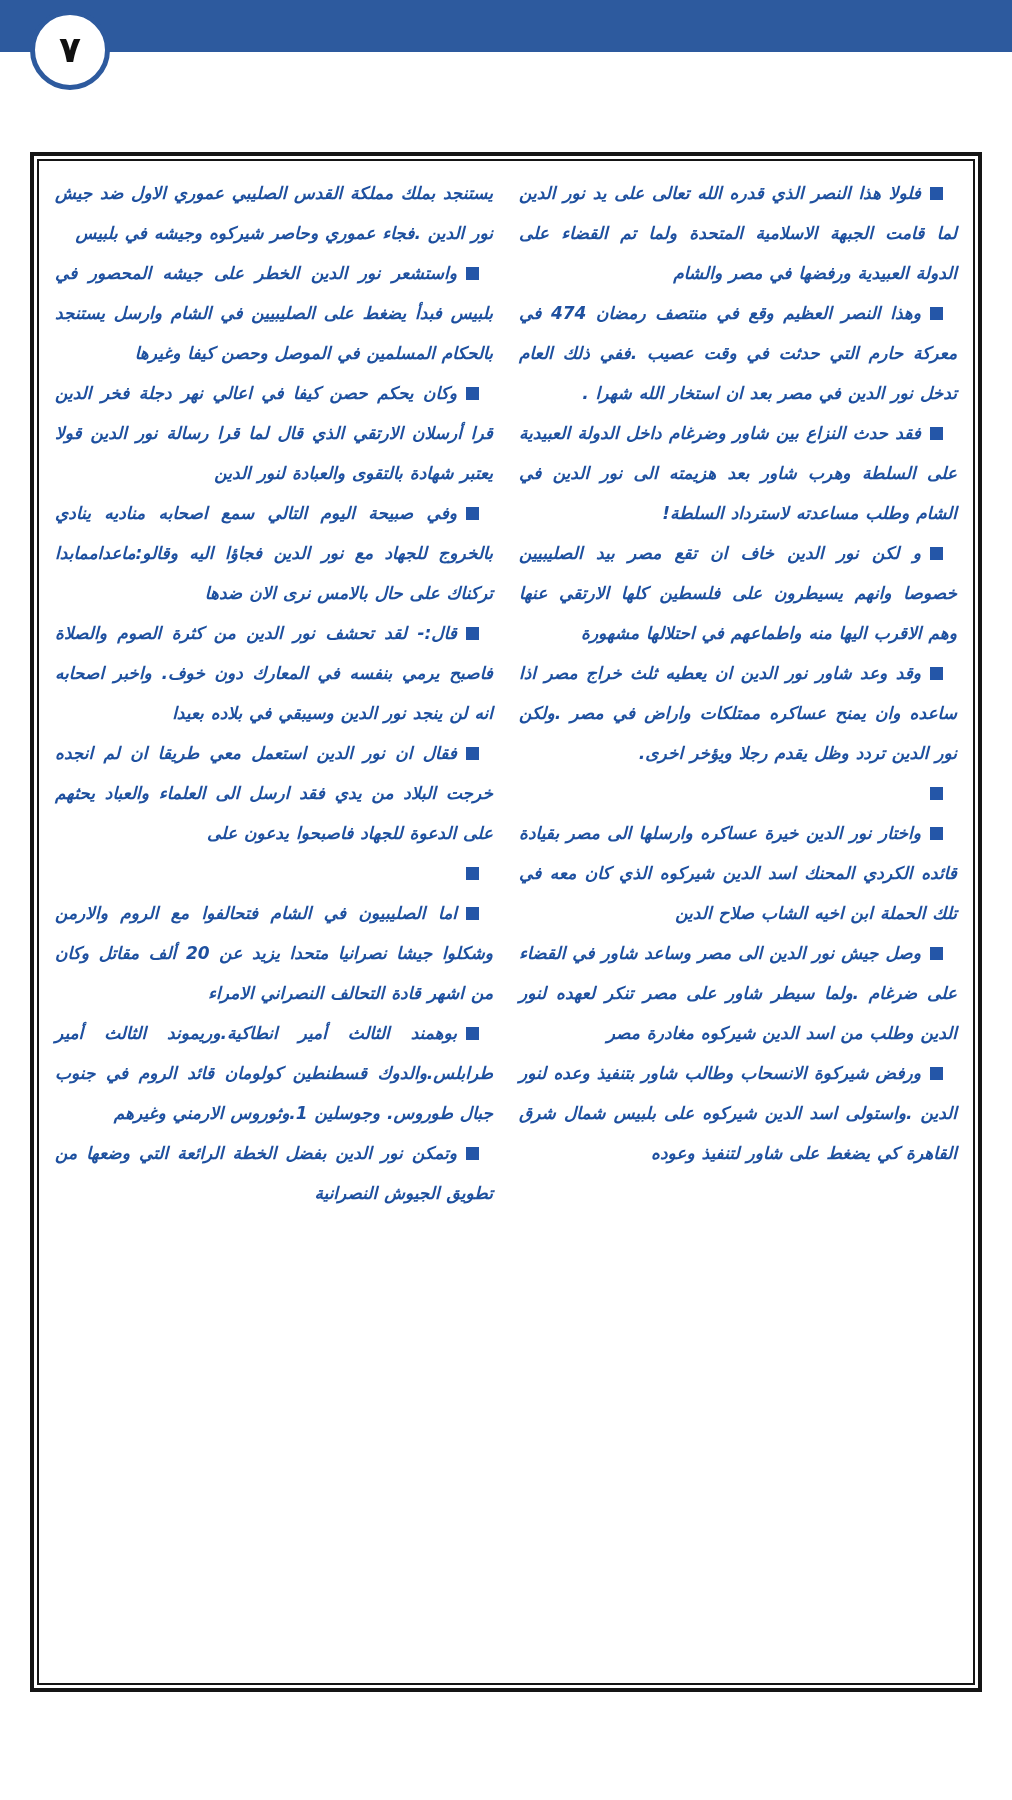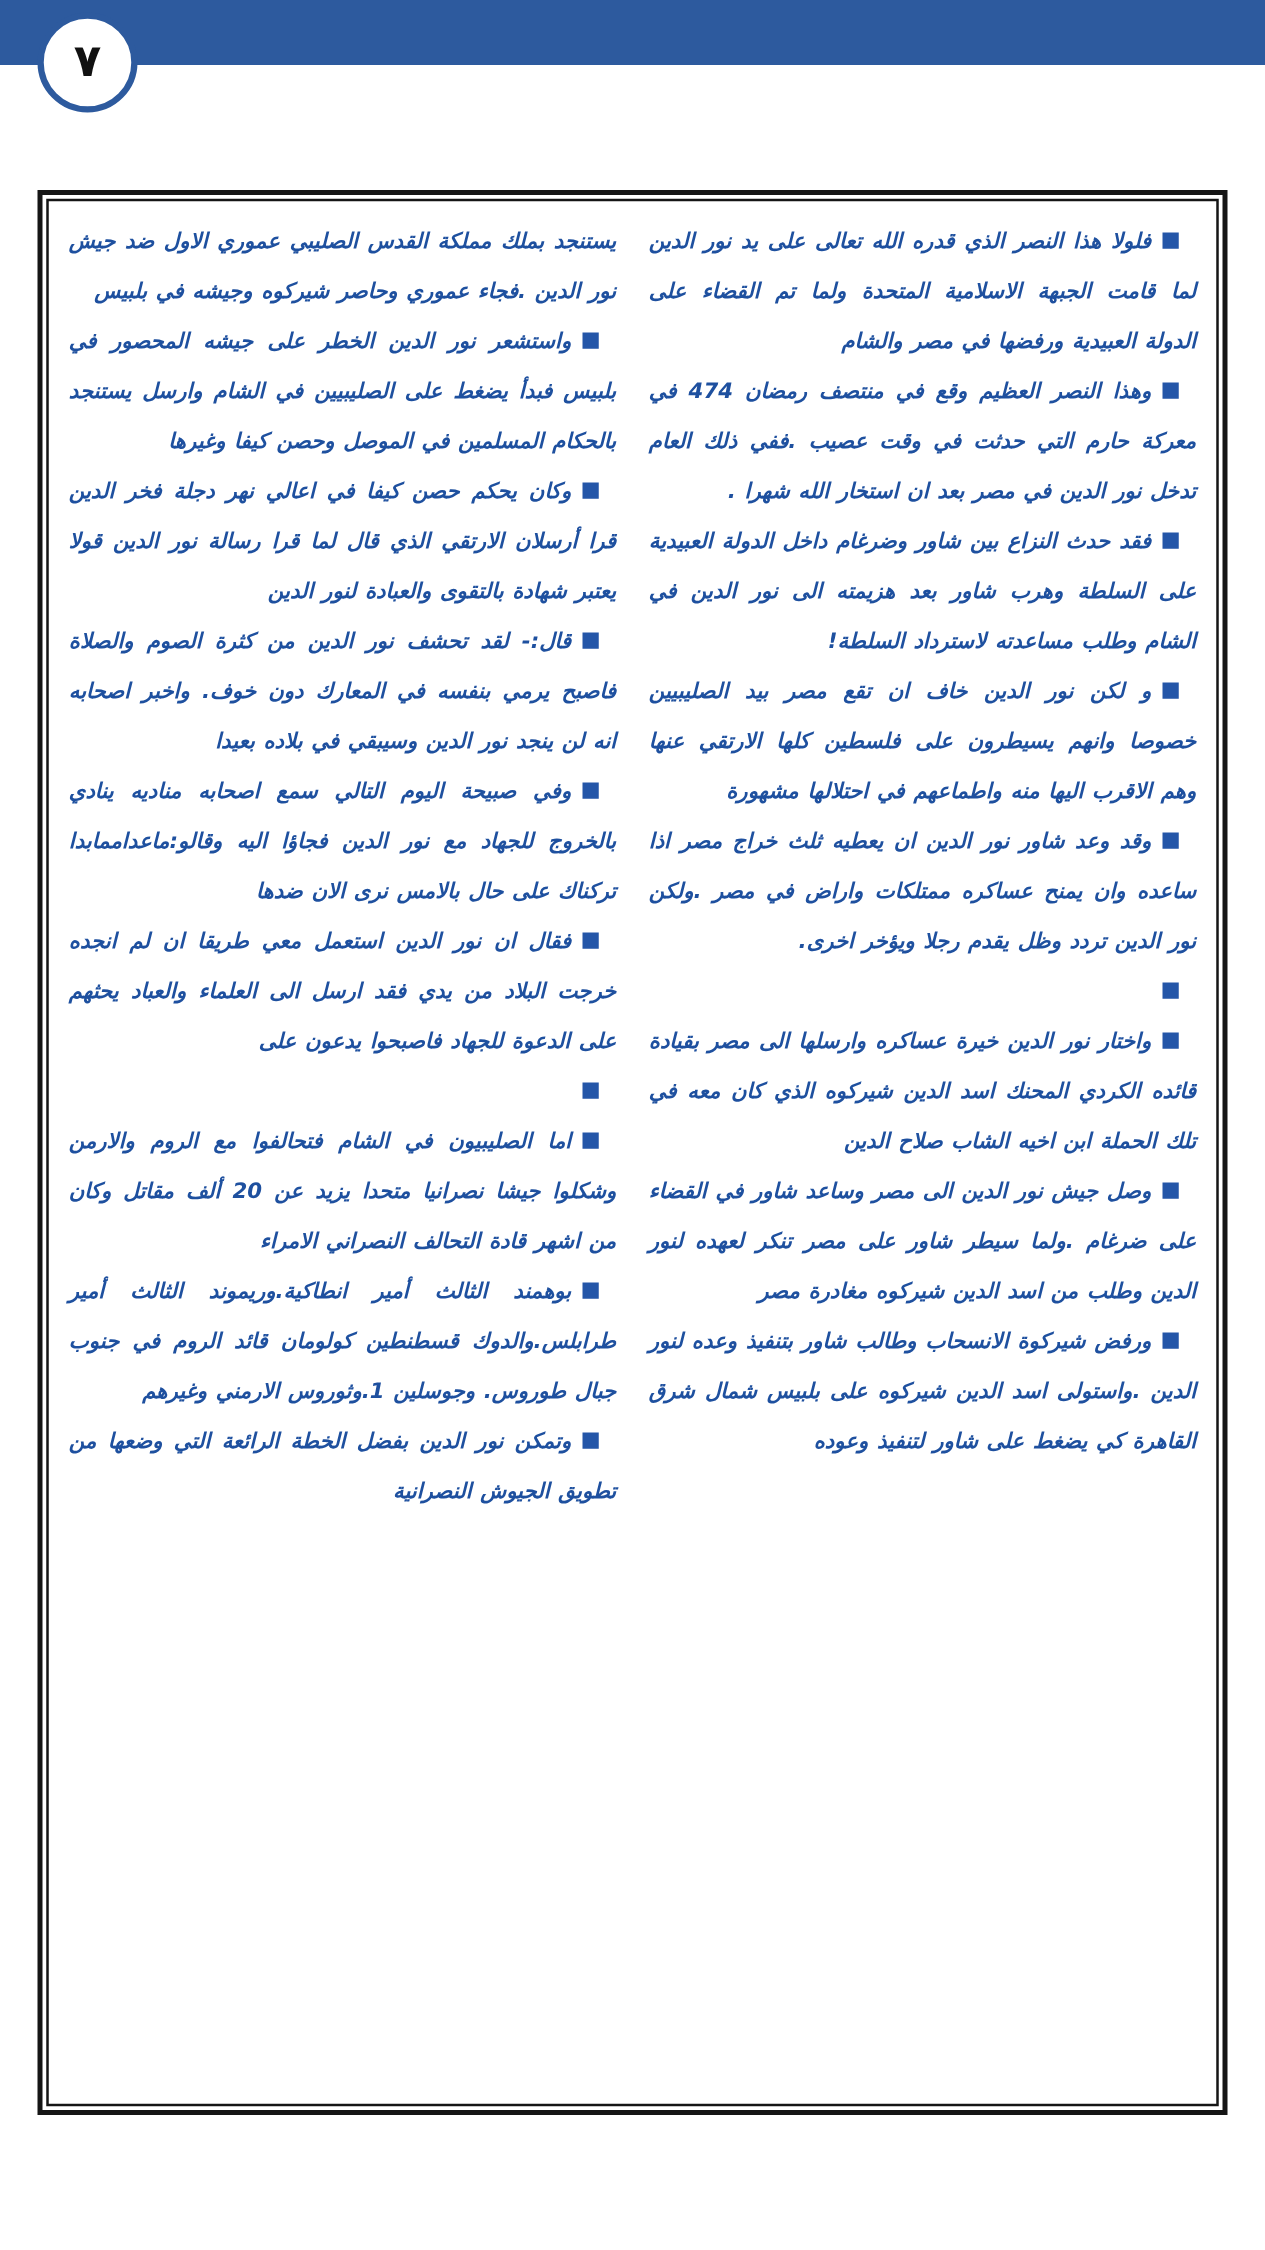--- a/index.html
+++ b/index.html
@@ -100,22 +100,22 @@
         <p class="para bulleted"><span class="bullet"></span><span class="para-text">وقد وعد شاور نور الدين ان يعطيه ثلث خراج مصر اذا ساعده وان يمنح عساكره ممتلكات واراض في مصر .ولكن نور الدين تردد وظل يقدم رجلا ويؤخر اخرى.</span></p>
         <p class="para bulleted"><span class="bullet"></span></p>
         <p class="para bulleted"><span class="bullet"></span><span class="para-text">واختار نور الدين خيرة عساكره وارسلها الى مصر بقيادة قائده الكردي المحنك اسد الدين شيركوه الذي كان معه في تلك الحملة ابن اخيه الشاب صلاح الدين</span></p>
         <p class="para bulleted"><span class="bullet"></span><span class="para-text">وصل جيش نور الدين الى مصر وساعد شاور في القضاء على ضرغام .ولما سيطر شاور على مصر تنكر لعهده لنور الدين وطلب من اسد الدين شيركوه مغادرة مصر</span></p>
         <p class="para bulleted"><span class="bullet"></span><span class="para-text">ورفض شيركوة الانسحاب وطالب شاور بتنفيذ وعده لنور الدين .واستولى اسد الدين شيركوه على بلبيس شمال شرق القاهرة كي يضغط على شاور لتنفيذ وعوده</span></p>
       </section>
     <section class="col">
         <p class="para"><span class="para-text">يستنجد بملك مملكة القدس الصليبي عموري الاول ضد جيش نور الدين .فجاء عموري وحاصر شيركوه وجيشه في بلبيس</span></p>
         <p class="para bulleted"><span class="bullet"></span><span class="para-text">واستشعر نور الدين الخطر على جيشه المحصور في بلبيس فبدأ يضغط على الصليبيين في الشام وارسل يستنجد بالحكام المسلمين في الموصل وحصن كيفا وغيرها</span></p>
         <p class="para bulleted"><span class="bullet"></span><span class="para-text">وكان يحكم حصن كيفا في اعالي نهر دجلة فخر الدين قرا أرسلان الارتقي الذي قال لما قرا رسالة نور الدين قولا يعتبر شهادة بالتقوى والعبادة لنور الدين</span></p>
+        <p class="para bulleted"><span class="bullet"></span><span class="para-text">وفي صبيحة اليوم التالي سمع اصحابه مناديه ينادي بالخروج للجهاد مع نور الدين فجاؤا اليه وقالو:ماعداممابدا تركناك على حال بالامس نرى الان ضدها</span></p>
         <p class="para bulleted"><span class="bullet"></span><span class="para-text">قال:- لقد تحشف نور الدين من كثرة الصوم والصلاة فاصبح يرمي بنفسه في المعارك دون خوف. واخبر اصحابه انه لن ينجد نور الدين وسيبقي في بلاده بعيدا</span></p>
-        <p class="para bulleted"><span class="bullet"></span><span class="para-text">وفي صبيحة اليوم التالي سمع اصحابه مناديه ينادي بالخروج للجهاد مع نور الدين فجاؤا اليه وقالو:ماعداممابدا تركناك على حال بالامس نرى الان ضدها</span></p>
         <p class="para bulleted"><span class="bullet"></span><span class="para-text">فقال ان نور الدين استعمل معي طريقا ان لم انجده خرجت البلاد من يدي فقد ارسل الى العلماء والعباد يحثهم على الدعوة للجهاد فاصبحوا يدعون على</span></p>
         <p class="para bulleted"><span class="bullet"></span></p>
         <p class="para bulleted"><span class="bullet"></span><span class="para-text">اما الصليبيون في الشام فتحالفوا مع الروم والارمن وشكلوا جيشا نصرانيا متحدا يزيد عن 20 ألف مقاتل وكان من اشهر قادة التحالف النصراني الامراء</span></p>
         <p class="para bulleted"><span class="bullet"></span><span class="para-text">بوهمند الثالث أمير انطاكية.وريموند الثالث أمير طرابلس.والدوك قسطنطين كولومان قائد الروم في جنوب جبال طوروس. وجوسلين 1.وثوروس الارمني وغيرهم</span></p>
         <p class="para bulleted"><span class="bullet"></span><span class="para-text">وتمكن نور الدين بفضل الخطة الرائعة التي وضعها من تطويق الجيوش النصرانية</span></p>
       </section>
   </div>
 </main>
 
 </body></html>

